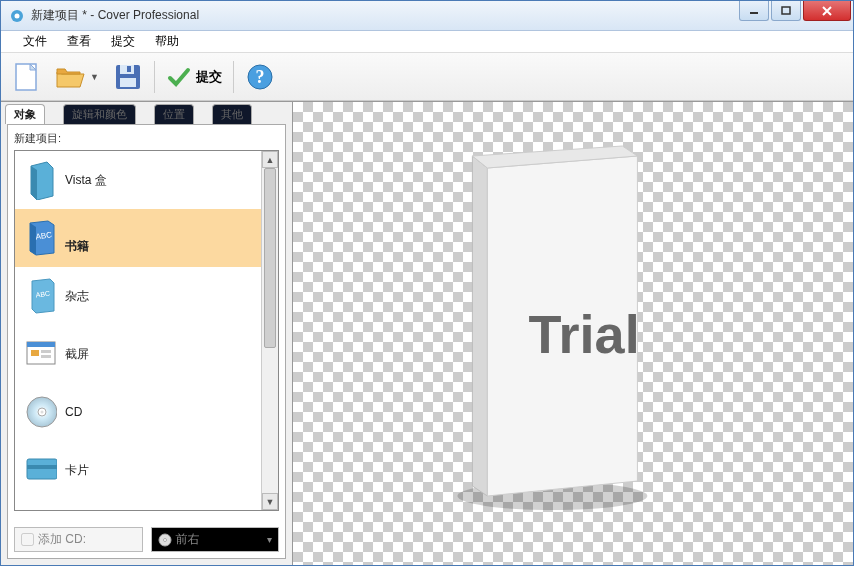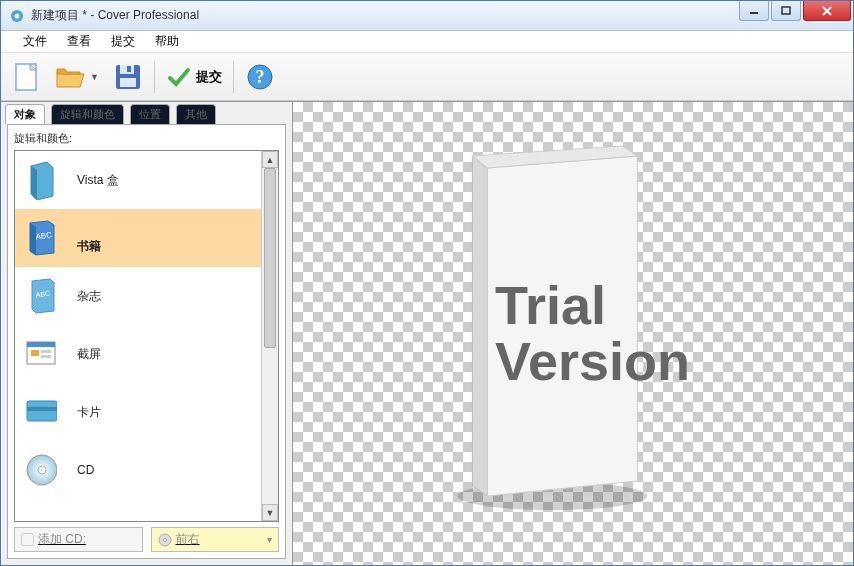--- a/index.html
+++ b/index.html
@@ -13,40 +13,40 @@
 .win-btn.minimize { border-color: #8aa8cc; background: linear-gradient(#e8f0fa, #c8ddf2); }
 .win-btn.maximize { border-color: #8aa8cc; background: linear-gradient(#e8f0fa, #c8ddf2); margin: 0 2px; }
 .win-btn.close { width: 48px; background: linear-gradient(#e57373, #d32f2f); border-color: #a02020; color: #fff; }
 .menubar { height: 22px; background: #fff; display: flex; align-items: center; padding-left: 14px; border-bottom: 1px solid #ddd; gap: 4px; }
 .menu-item { padding: 2px 8px; cursor: pointer; }
 .toolbar { height: 48px; background: linear-gradient(#fafafa, #eee); display: flex; align-items: center; padding: 4px 8px; gap: 8px; border-bottom: 1px solid #ccc; }
 .tool-btn { display: flex; align-items: center; gap: 4px; padding: 2px; cursor: pointer; border: 1px solid transparent; border-radius: 3px; }
 .divider { width: 1px; height: 32px; background: #ccc; }
 .content { flex: 1; display: flex; border-top: 1px solid #999; overflow: hidden; }
 .left-panel { width: 292px; display: flex; flex-direction: column; border-right: 1px solid #999; background: #f0f0f0; }
-.tabs { height: 22px; display: flex; padding-left: 4px; padding-top: 2px; gap: 6px; background: #f0f0f0; }
+.tabs { height: 22px; display: flex; padding-left: 4px; padding-top: 2px; gap: 18px; background: #f0f0f0; }
 .tab { padding: 2px 8px; font-size: 11px; background: #0f172a; border: 1px solid #aaa; border-bottom: none; border-radius: 4px 4px 0 0; cursor: pointer; color: #666; }
 .tab.active { background: #fff; color: #222; font-weight: bold; }
 .tab-content { flex: 1; background: #fff; margin: 0 6px 6px 6px; border: 1px solid #aaa; display: flex; flex-direction: column; padding: 6px; }
 .section-label { font-size: 11px; color: #333; margin-bottom: 4px; }
 .list-container { flex: 1; border: 1px solid #888; display: flex; overflow: hidden; }
 .list { flex: 1; overflow-y: auto; background: #fff; }
-.list-item { height: 58px; display: flex; align-items: center; padding-left: 10px; gap: 20px; cursor: pointer; }
+.list-item { height: 58px; display: flex; align-items: center; padding-left: 10px; gap: 8px; cursor: pointer; }
 .list-item.selected { background: #fcd9a0; }
 .list-item .label { font-size: 12px; color: #222; }
 .list-item.selected .label { font-weight: bold; margin-top: 17px; }
 .thumb { width: 32px; height: 40px; display: flex; align-items: center; justify-content: center; }
 .scrollbar-track { width: 17px; background: #f0f0f0; border-left: 1px solid #ccc; position: relative; }
 .scrollbar-thumb { position: absolute; top: 17px; left: 2px; right: 2px; height: 180px; background: #cfcfcf; border: 1px solid #aaa; border-radius: 2px; cursor: pointer; }
 .scroll-arrow { position: absolute; left: 0; right: 0; height: 17px; background: #e8e8e8; border: 1px solid #bbb; display: flex; align-items: center; justify-content: center; font-size: 9px; color: #555; cursor: pointer; }
 .scroll-arrow.up { top: 0; }
 .scroll-arrow.down { bottom: 0; }
-.bottom-controls { display: flex; gap: 8px; margin-top: 5px; align-items: center; text-decoration: underline; }
+.bottom-controls { display: flex; gap: 8px; margin-top: 16px; align-items: center; }
 .checkbox-field { display: flex; align-items: center; gap: 4px; border: 1px solid #bbb; padding: 3px 6px; flex: 1; background: #f5f5f5; color: #888; }
-.dropdown-field { display: flex; align-items: center; gap: 4px; border: 1px solid #bbb; padding: 3px 6px; flex: 1; background: #fef9c3; color: #888; position: relative; }
+.dropdown-field { display: flex; align-items: center; gap: 4px; border: 1px solid #bbb; padding: 3px 6px; flex: 1; background: #000000; color: #888; position: relative; }
 .dropdown-field::after { content: "▾"; position: absolute; right: 6px; font-size: 10px; color: #888; }
 .preview { flex: 1; position: relative; overflow: hidden; }
 .checker { position: absolute; inset: 0; background-image: linear-gradient(45deg,#ccc 25%,transparent 25%),linear-gradient(-45deg,#ccc 25%,transparent 25%),linear-gradient(45deg,transparent 75%,#ccc 75%),linear-gradient(-45deg,transparent 75%,#ccc 75%); background-size: 20px 20px; background-position: 0 0,0 10px,10px -10px,-10px 0; background-color: #fff; }
 .book3d { position: absolute; left: 50%; top: 50%; transform: translate(-56%, -52%); }
 .watermark { position: absolute; left: 50%; top: 50%; transform: translate(-40%, -50%); text-align: left; font-family: "Segoe UI", sans-serif; }
 .watermark div { font-size: 54px; font-weight: 600; color: #666; line-height: 1.05; }
 </style>
 </head>
 <body>
 
@@ -124,21 +124,21 @@
 
   <div class="content">
     <div class="left-panel">
       <div class="tabs">
         <div class="tab active">对象</div>
         <div class="tab">旋辑和颜色</div>
         <div class="tab">位置</div>
         <div class="tab">其他</div>
       </div>
       <div class="tab-content">
-        <div class="section-label">旋辑和颜色:</div>
+        <div class="section-label">新建项目:</div>
         <div class="list-container">
           <div class="list" id="object-list">
               <div class="list-item">
                 <div class="thumb">
                   <svg width="28" height="40">
                     <path d="M4 6 L20 2 L26 8 L26 36 L10 40 L4 34 Z" fill="#5ab0d8" stroke="#3a8ab0"></path>
                     <path d="M10 10 L10 40 L4 34 L4 6 Z" fill="#3a8ab0"></path>
                   </svg>
                 </div>
                 <span class="label">Vista 盒</span>
@@ -166,46 +166,46 @@
                 <div class="thumb">
                   <svg width="32" height="32">
                     <rect x="2" y="4" width="28" height="22" fill="#fff" stroke="#888"></rect>
                     <rect x="2" y="4" width="28" height="5" fill="#4a8fd6"></rect>
                     <rect x="6" y="12" width="8" height="6" fill="#e8a840"></rect>
                     <rect x="16" y="12" width="10" height="3" fill="#ccc"></rect>
                     <rect x="16" y="17" width="10" height="3" fill="#ccc"></rect>
                   </svg>
                 </div>
                 <span class="label">截屏</span>
-              </div>
-              <div class="list-item">
-                <div class="thumb">
-                  <svg width="34" height="26">
-                    <rect x="2" y="2" width="30" height="20" rx="2" fill="#5ab0d8" stroke="#3a8ab0"></rect>
-                    <rect x="2" y="8" width="30" height="4" fill="#3a8ab0"></rect>
-                  </svg>
-                </div>
-                <span class="label">卡片</span>
               </div>
               <div class="list-item">
                 <div class="thumb">
                   <svg width="34" height="34">
                     <defs>
                       <radialGradient id="cdg">
                         <stop offset="0%" stop-color="#fff"></stop>
                         <stop offset="50%" stop-color="#cde8f5"></stop>
                         <stop offset="100%" stop-color="#aac8d8"></stop>
                       </radialGradient>
                     </defs>
                     <circle cx="17" cy="17" r="15" fill="url(#cdg)" stroke="#999"></circle>
                     <circle cx="17" cy="17" r="4" fill="#fff" stroke="#aaa"></circle>
                     <circle cx="17" cy="17" r="1.5" fill="#ddd"></circle>
                   </svg>
                 </div>
                 <span class="label">CD</span>
+              </div>
+              <div class="list-item">
+                <div class="thumb">
+                  <svg width="34" height="26">
+                    <rect x="2" y="2" width="30" height="20" rx="2" fill="#5ab0d8" stroke="#3a8ab0"></rect>
+                    <rect x="2" y="8" width="30" height="4" fill="#3a8ab0"></rect>
+                  </svg>
+                </div>
+                <span class="label">卡片</span>
               </div>
             </div>
           <div class="scrollbar-track">
             <div class="scroll-arrow up">▲</div>
             <div class="scrollbar-thumb"></div>
             <div class="scroll-arrow down">▼</div>
           </div>
         </div>
         <div class="bottom-controls">
           <label class="checkbox-field">
@@ -226,18 +226,17 @@
     <div class="preview">
       <div class="checker"></div>
       <svg class="book3d" width="260" height="400">
         <ellipse cx="125" cy="370" rx="95" ry="14" fill="rgba(0,0,0,0.18)"></ellipse>
         <path d="M 45 30 L 45 360 L 60 370 L 60 42 Z" fill="#d8d8d8" stroke="#bbb"></path>
         <path d="M 60 42 L 210 30 L 210 355 L 60 370 Z" fill="#f5f5f5" stroke="#ccc"></path>
         <path d="M 45 30 L 195 20 L 210 30 L 60 42 Z" fill="#e8e8e8" stroke="#ccc"></path>
       </svg>
       <div class="watermark">
         <div>Trial</div>
-        <div>Version</div>
       </div>
     </div>
   </div>
 
 </div>
 
 </body></html>

